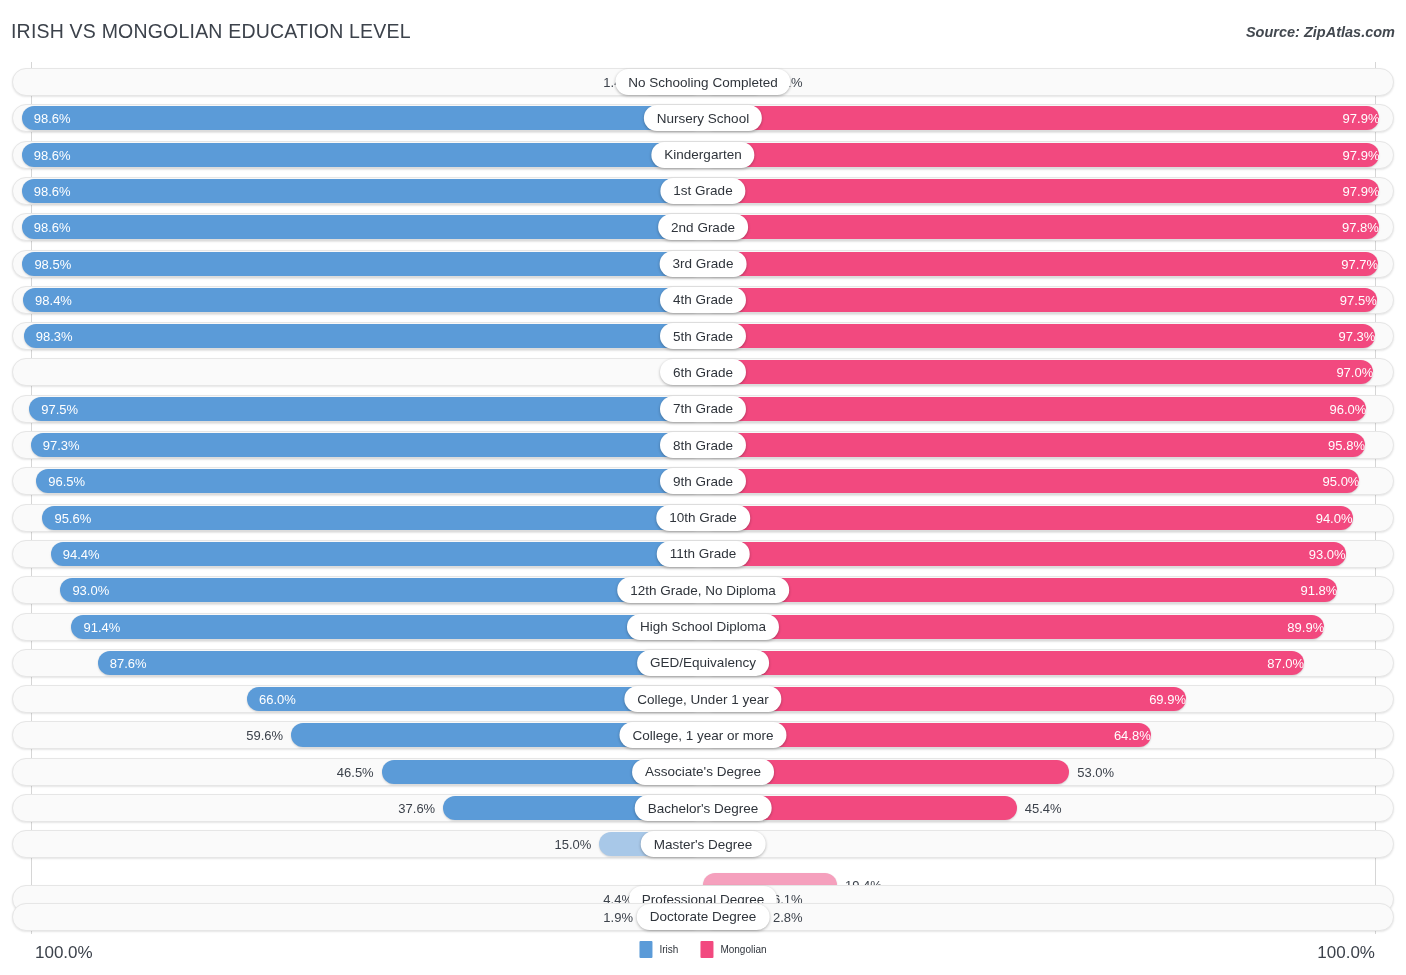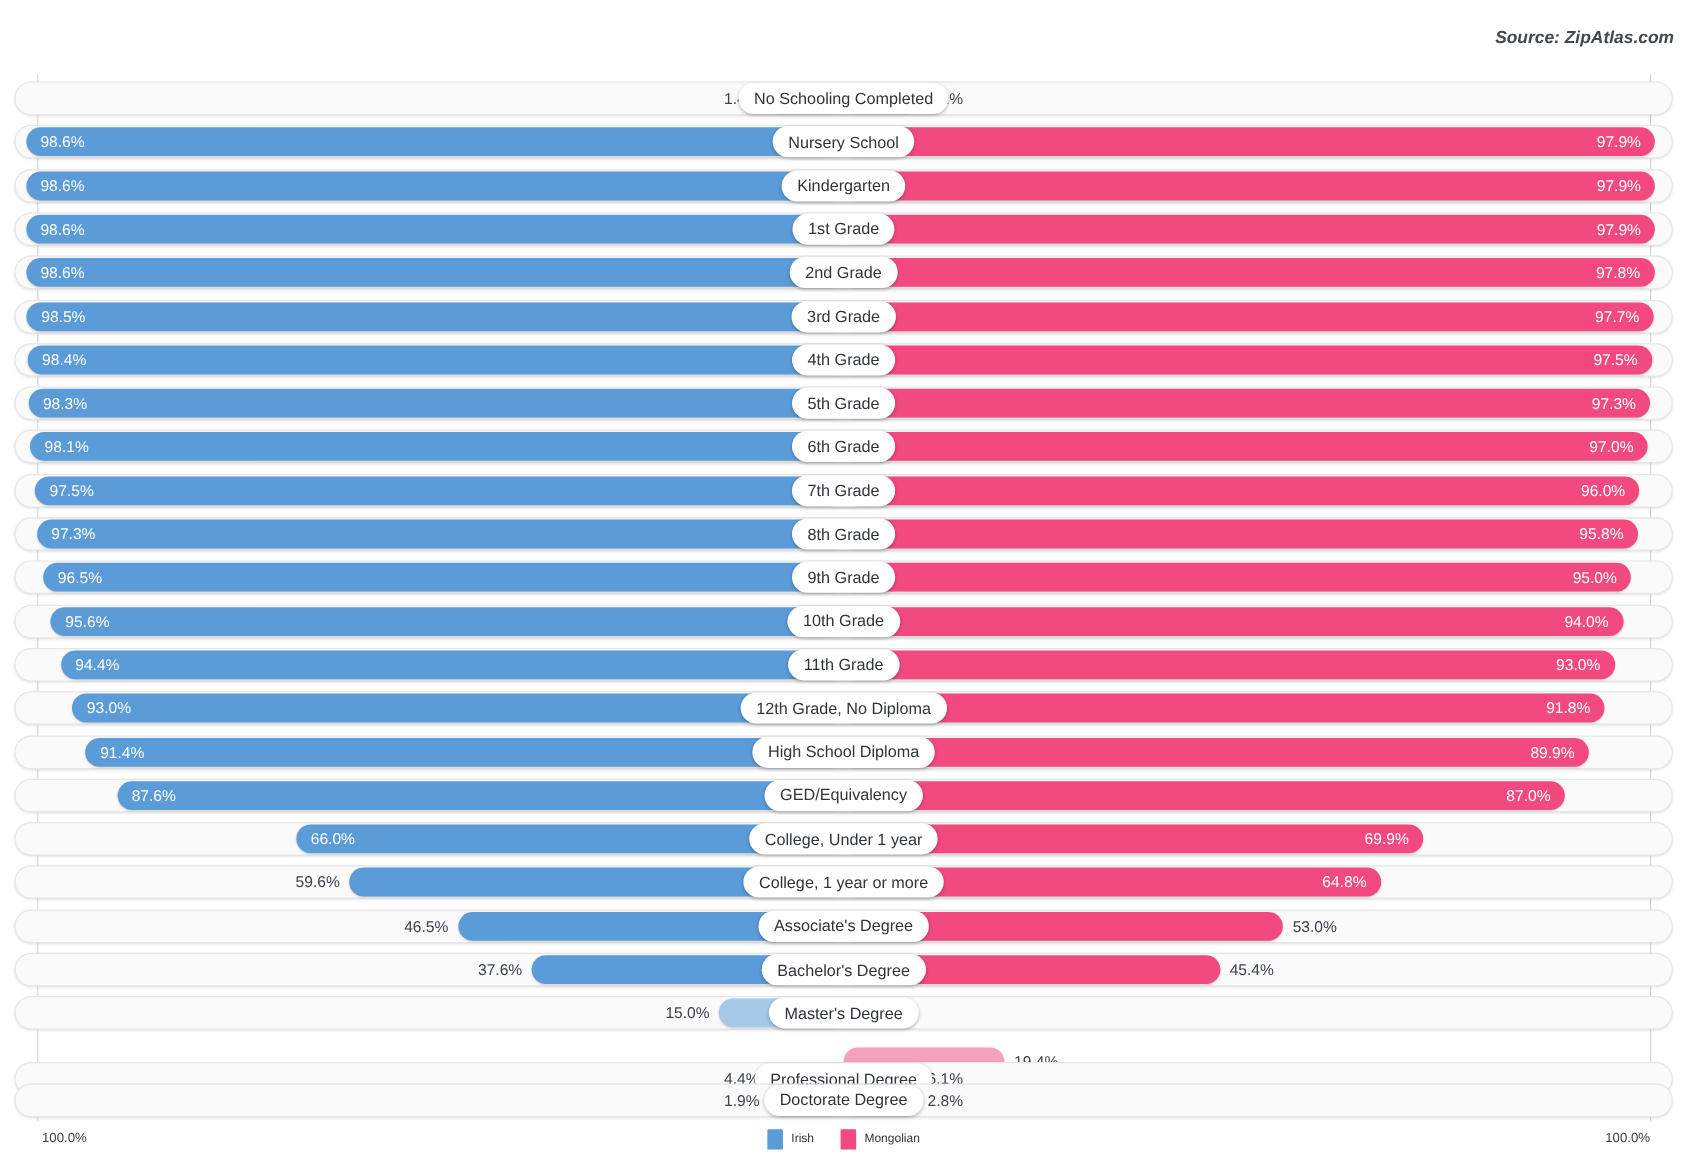--- a/index.html
+++ b/index.html
@@ -102,21 +102,21 @@
   .bar-val {
     position: absolute;
     top: 50%;
     transform: translateY(-50%);
     font-size: 13px;
     white-space: nowrap;
     line-height: 1;
   }
   
   .bar.left  .bar-val.inside  { left: 12px;  color: #ffffff; }
-  .bar.right .bar-val.inside  { right: 12px; color: #ffffff; }
+  .bar.right .bar-val.inside  { right: 0; color: #ffffff; }
   
   .bar.left  .bar-val.outside { right: 100%; margin-right: 8px; color: #3c424b; }
   .bar.right .bar-val.outside { left: 100%;  margin-left: 8px;  color: #3c424b; }
 
   .label-pill {
     position: absolute;
     top: 1px;
     left: 50%;
     transform: translateX(-50%);
     height: 26px;
@@ -135,21 +135,21 @@
 
   
   #footer {
     position: absolute;
     left: 0; top: 936px;
     width: 1406px; height: 39px;
   }
   .axis-end {
     position: absolute;
     top: 7px;
-    font-size: 11px;
+    font-size: 17px;
     color: #3c424b;
     white-space: nowrap;
   }
   #axis-left  { left: 35px; }
   #axis-right { right: 31px; }
 
   #legend {
     position: absolute;
     left: 50%;
     top: 5px;
@@ -173,20 +173,21 @@
   }
   .swatch.irish { background: #5b9bd8; }
   .swatch.mong  { background: #f2497f; }
 </style>
 </head>
 <body>
 
 <div id="page">
 
   <div id="header">
+    <div id="chart-title">IRISH VS MONGOLIAN EDUCATION LEVEL</div>
     <div id="source-note">Source: ZipAtlas.com</div>
   </div>
 
   <div id="plot">
     <div class="gridline" id="grid-left"></div>
     <div class="gridline" id="grid-right"></div>
     <div id="rows-container">
         <div class="row" style="top: 6px;">
           <div class="track"></div>
           <div class="bars">
@@ -279,23 +280,20 @@
             </div>
             <div class="bar right mong" style="width: 672.343px;">
               <span class="bar-val inside">97.3%</span>
             </div>
           </div>
           <div class="label-pill">5th Grade</div>
         </div>
         <div class="row" style="top: 296.4px;">
           <div class="track"></div>
           <div class="bars">
-            <div class="bar left irish" style="width: 677.871px;">
-              <span class="bar-val inside">98.1%</span>
-            </div>
             <div class="bar right mong" style="width: 670.27px;">
               <span class="bar-val inside">97.0%</span>
             </div>
           </div>
           <div class="label-pill">6th Grade</div>
         </div>
         <div class="row" style="top: 332.7px;">
           <div class="track"></div>
           <div class="bars">
             <div class="bar left irish" style="width: 673.725px;">

